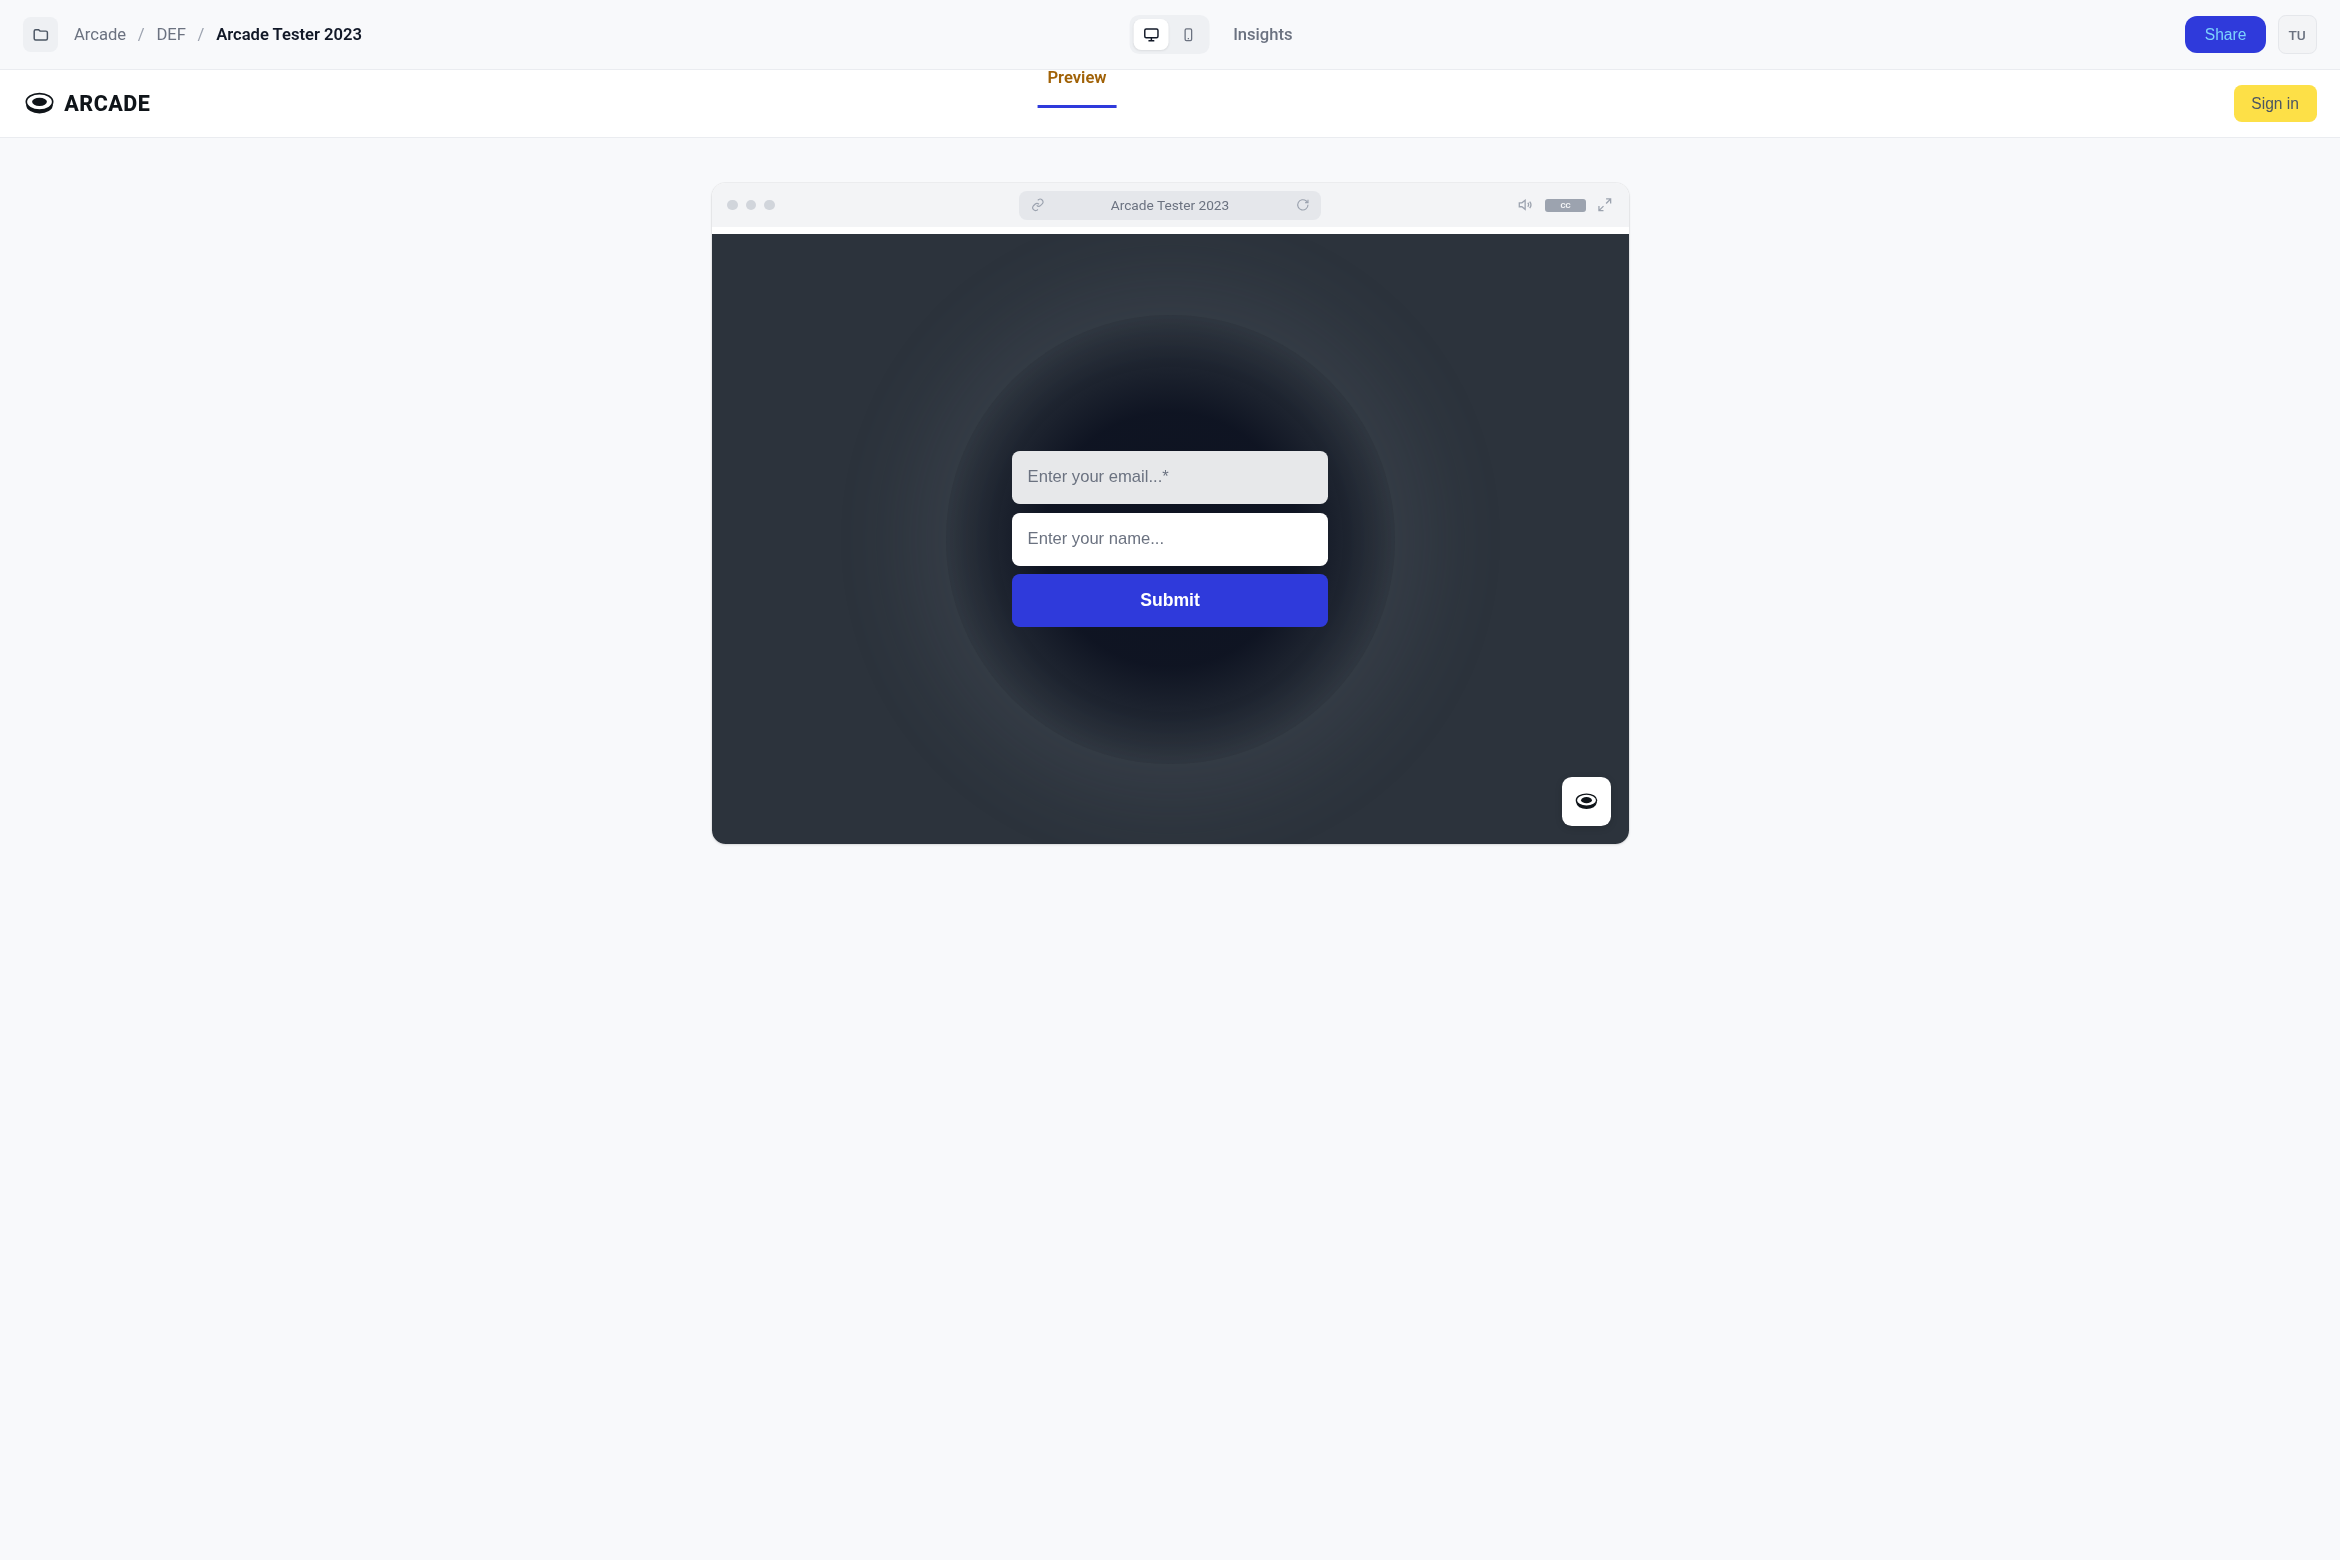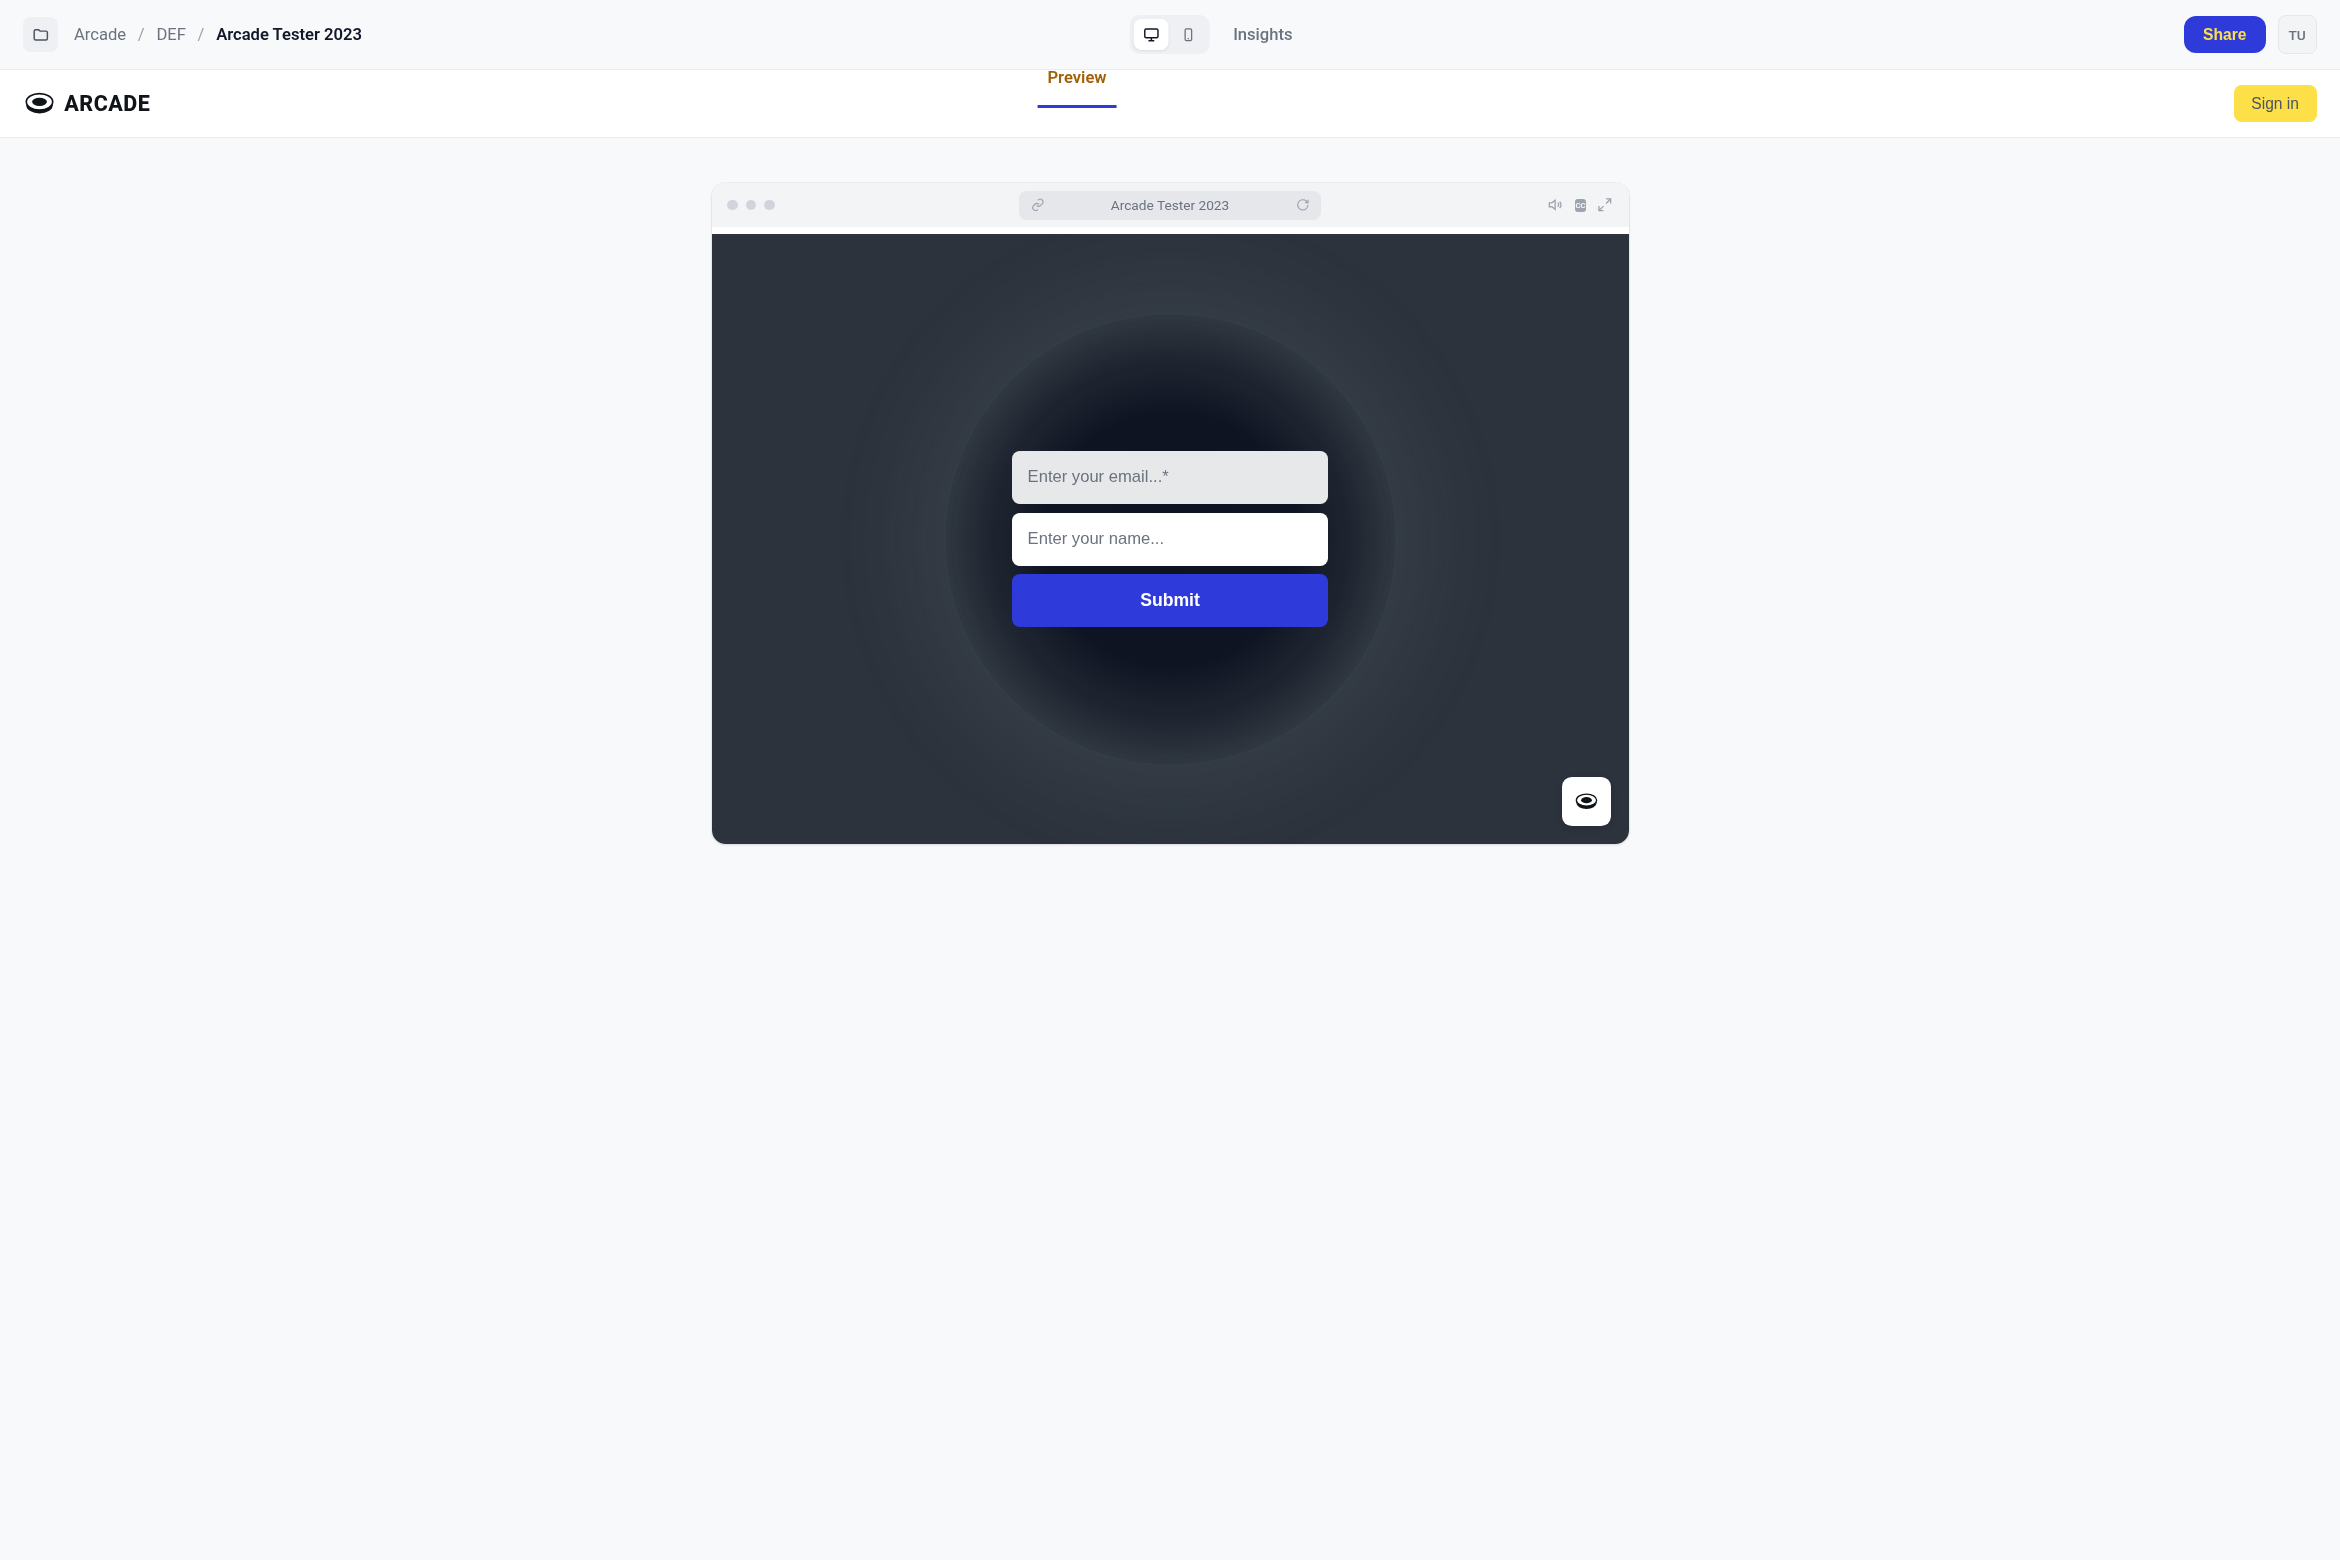--- a/index.html
+++ b/index.html
@@ -73,26 +73,26 @@
     }
     .device-btn.active {
       background: white;
       box-shadow: 0 1px 2px rgba(0,0,0,0.08);
       color: #111827;
     }
 
     .header-right { display: flex; align-items: center; gap: 11.7px; }
     .share-btn {
       background: #2f3adb;
-      color: #fde047;
+      color: #7dd3fc;
       border: none;
       padding: 9.8px 19.5px;
       border-radius: 12px;
       font-size: 15.6px;
-      font-weight: 700;
+      font-weight: 400;
       cursor: pointer;
     }
     .avatar {
       width: 39px; height: 39px;
       background: #f3f4f6;
       border: 1px solid #e5e7eb;
       border-radius: 7.8px;
       display: flex; align-items: center; justify-content: center;
       font-size: 13.7px;
       font-weight: 500;
@@ -169,21 +169,21 @@
       display: flex;
       gap: 11.7px;
       align-items: center;
       color: #9ca3af;
     }
     .cc-badge {
       background: #9ca3af;
       color: #f3f4f6;
       font-size: 7.8px;
       font-weight: 700;
-      padding: 2px 0;
+      padding: 2px 15px;
       border-radius: 2.9px;
       text-align: right;
     }
 
     
     .preview-content {
       height: 610px;
       background: #2c333c;
       position: relative;
       display: flex;

